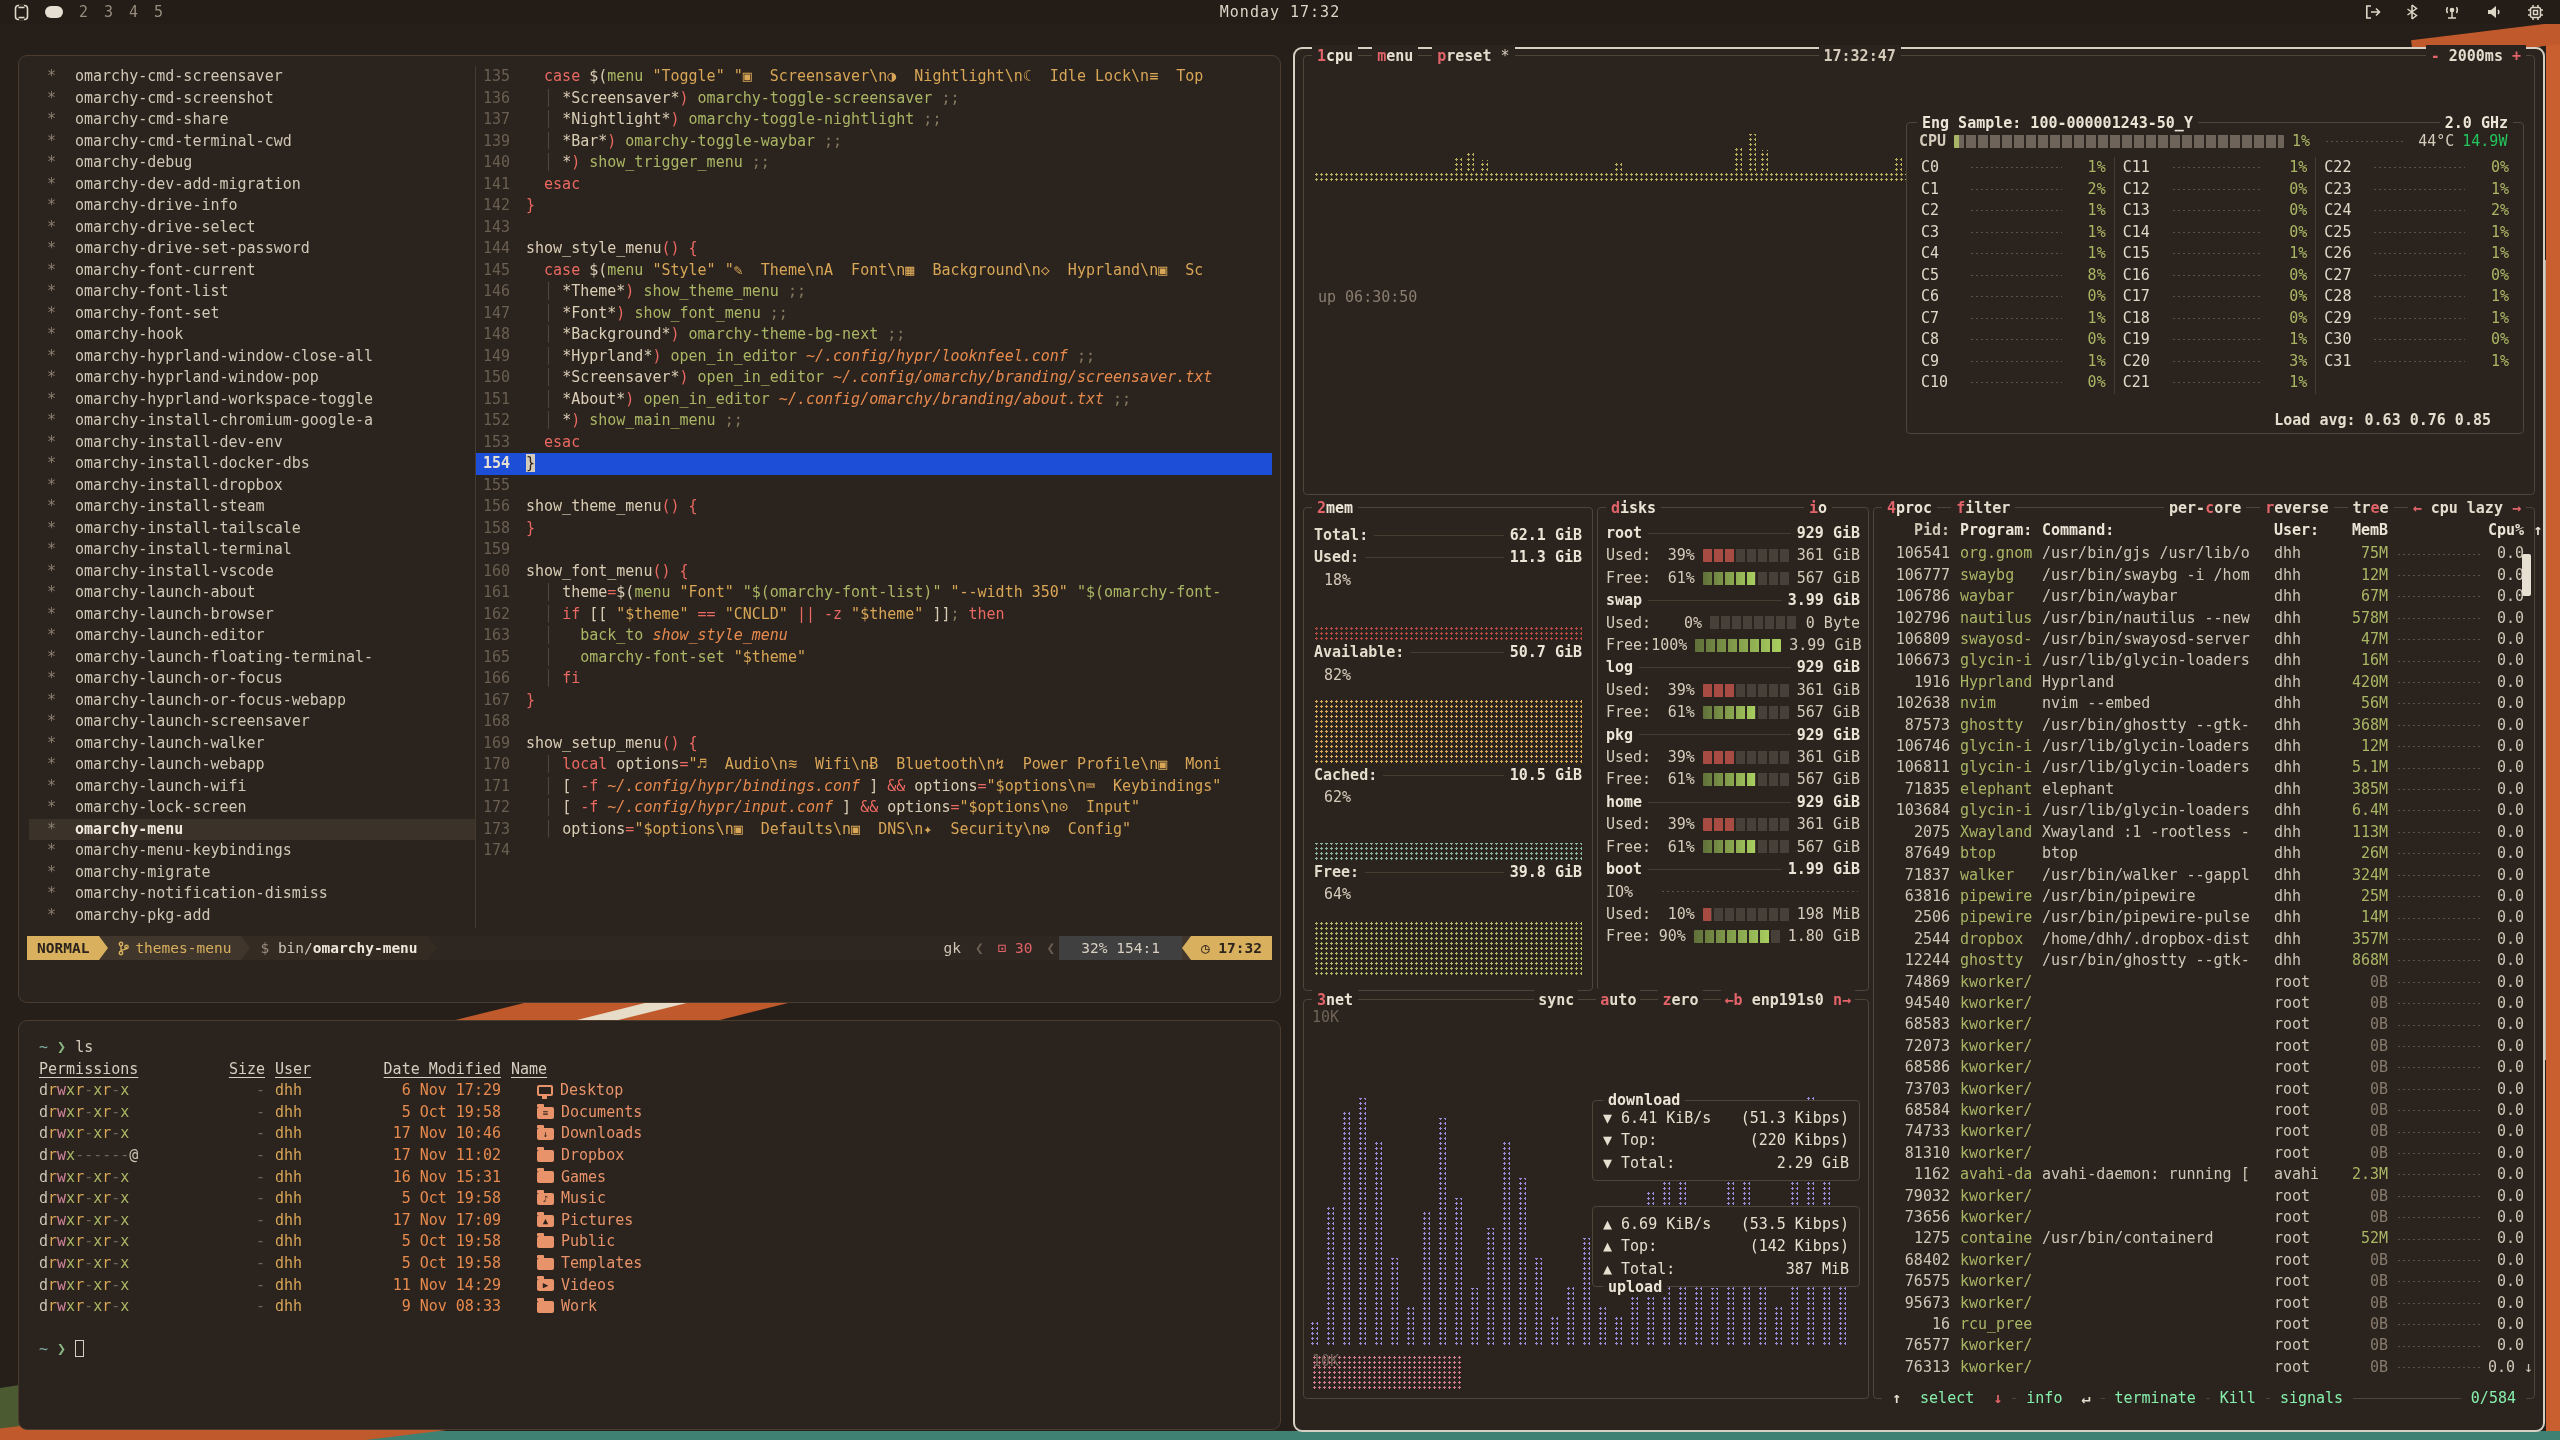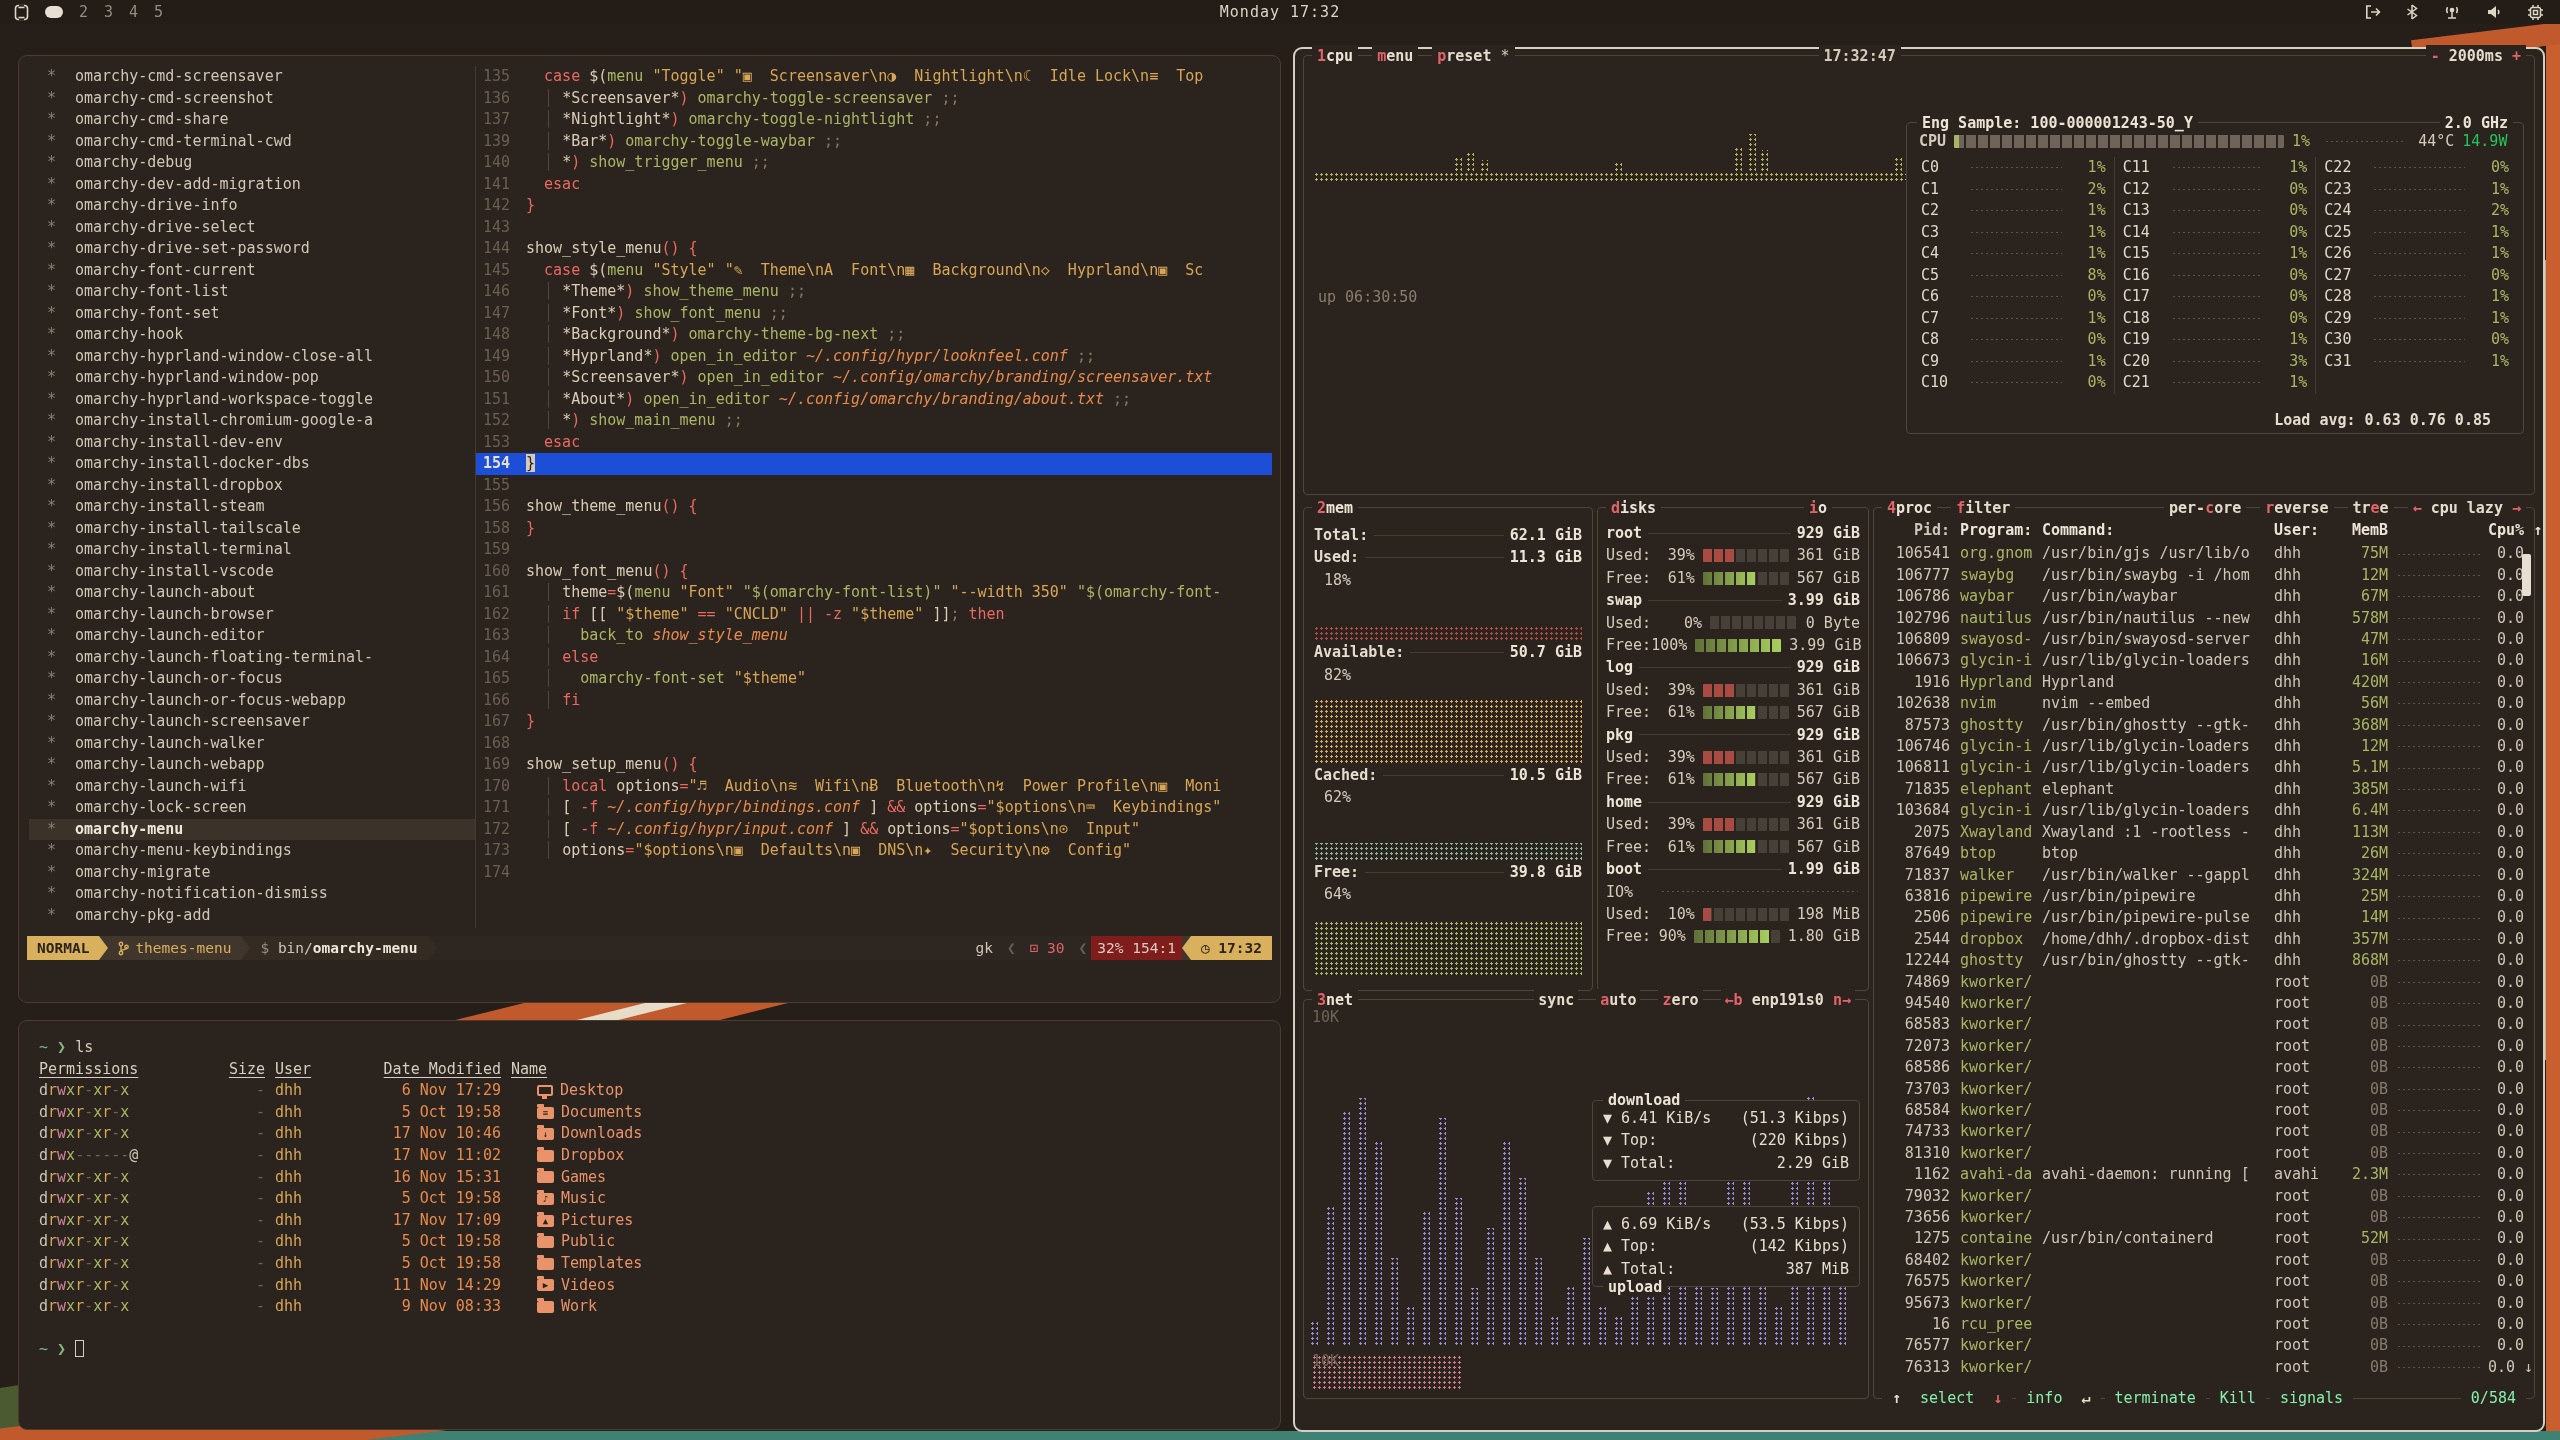--- a/index.html
+++ b/index.html
@@ -47,21 +47,21 @@
   
   .statusline{position:absolute;left:8px;right:8px;top:880px;height:24px;display:flex;
     align-items:stretch;font-size:14.5px;line-height:24px;background:#2e2620}
   .sl-seg{display:flex;align-items:center;padding:0 10px;white-space:pre}
   .sl-mode{background:var(--sl-yel);color:#2b231d;font-weight:bold}
   .sl-branch{background:#40362c;color:var(--sl-yel);gap:6px}
   .sl-file{background:#342b23;color:#cfc5b6}
   .sl-mid{flex:1;background:#2e2620}
   .pl{width:0;height:0;border-top:12px solid transparent;border-bottom:12px solid transparent}
   .sl-sep{color:#6a5f52;padding:0 4px}
-  .sl-diag{color:var(--red)} .sl-pos{background:#7f1d1d;color:#d8cfc0;padding:0 6px}
+  .sl-diag{color:var(--red)} .sl-pos{background:#404040;color:#d8cfc0;padding:0 22px}
   .sl-clock{background:var(--sl-yel);color:#2b231d;font-weight:bold;padding:0 10px;display:flex;align-items:center}
   
   .shell{position:absolute;inset:16px 20px;line-height:21.6px;white-space:pre}
   .prompt-tilde{color:var(--cyan)} .prompt-arrow{color:#89b482}
   .lsgrid{display:grid;grid-template-columns:170px 46px 64px 152px auto;column-gap:10px}
   .lsgrid .hdr{color:#d6cec0;text-decoration:underline;text-underline-offset:3px}
   .col-size{text-align:right} .col-date{text-align:right;color:var(--orange)}
   .col-user{color:var(--yellow)} .col-name{color:#e8936a;display:flex;align-items:center;padding-left:26px}
   .cursor{display:inline-block;width:9px;height:17px;border:1px solid #d6cdbf;vertical-align:-3px}
   .fic{width:17px;height:12px;background:#e8936a;border-radius:2px;position:relative;margin-right:7px;display:inline-block}
@@ -255,21 +255,20 @@
         <div class="crow"><span class="ln">153</span><span><span class="tk-k">  esac</span></span></div>
         <div class="crow curline"><span class="ln">154</span><span><span class="tk-cur">}</span></span></div>
         <div class="crow"><span class="ln">155</span><span></span></div>
         <div class="crow"><span class="ln">156</span><span><span class="tk-t">show_theme_menu</span><span class="tk-o">() {</span></span></div>
         <div class="crow"><span class="ln">158</span><span><span class="tk-o">}</span></span></div>
         <div class="crow"><span class="ln">159</span><span></span></div>
         <div class="crow"><span class="ln">160</span><span><span class="tk-t">show_font_menu</span><span class="tk-o">() {</span></span></div>
         <div class="crow"><span class="ln">161</span><span><span class="tk-g">  │ </span><span class="tk-t">theme</span><span class="tk-o">=</span><span class="tk-t">$(</span><span class="tk-f">menu</span><span class="tk-s"> "Font" </span><span class="tk-f">"$(omarchy-font-list)"</span><span class="tk-s"> "--width 350"</span><span class="tk-f"> "$(omarchy-font-</span></span></div>
         <div class="crow"><span class="ln">162</span><span><span class="tk-g">  │ </span><span class="tk-k">if</span><span class="tk-t"> [[ </span><span class="tk-s">"$theme"</span><span class="tk-o"> == </span><span class="tk-s">"CNCLD"</span><span class="tk-o"> || </span><span class="tk-k">-z</span><span class="tk-s"> "$theme"</span><span class="tk-t"> ]]</span><span class="tk-d">; </span><span class="tk-k">then</span></span></div>
         <div class="crow"><span class="ln">163</span><span><span class="tk-g">  │   </span><span class="tk-f">back_to </span><span class="tk-pi">show_style_menu</span></span></div>
-        <div class="crow"><span class="ln">164</span><span><span class="tk-g">  │ </span><span class="tk-k">else</span></span></div>
         <div class="crow"><span class="ln">165</span><span><span class="tk-g">  │   </span><span class="tk-f">omarchy-font-set </span><span class="tk-s">"$theme"</span></span></div>
         <div class="crow"><span class="ln">166</span><span><span class="tk-g">  │ </span><span class="tk-k">fi</span></span></div>
         <div class="crow"><span class="ln">167</span><span><span class="tk-o">}</span></span></div>
         <div class="crow"><span class="ln">168</span><span></span></div>
         <div class="crow"><span class="ln">169</span><span><span class="tk-t">show_setup_menu</span><span class="tk-o">() {</span></span></div>
         <div class="crow"><span class="ln">170</span><span><span class="tk-g">  │ </span><span class="tk-k">local </span><span class="tk-t">options</span><span class="tk-o">=</span><span class="tk-s">"♬  Audio\n≋  Wifi\nɃ  Bluetooth\n↯  Power Profile\n▣  Moni</span></span></div>
         <div class="crow"><span class="ln">171</span><span><span class="tk-g">  │ </span><span class="tk-t">[ </span><span class="tk-k">-f </span><span class="tk-p">~/.config/hypr/bindings.conf</span><span class="tk-t"> ] </span><span class="tk-o">&amp;&amp; </span><span class="tk-t">options</span><span class="tk-o">=</span><span class="tk-s">"$options\n⌨  Keybindings"</span></span></div>
         <div class="crow"><span class="ln">172</span><span><span class="tk-g">  │ </span><span class="tk-t">[ </span><span class="tk-k">-f </span><span class="tk-p">~/.config/hypr/input.conf</span><span class="tk-t"> ] </span><span class="tk-o">&amp;&amp; </span><span class="tk-t">options</span><span class="tk-o">=</span><span class="tk-s">"$options\n⊙  Input"</span></span></div>
         <div class="crow"><span class="ln">173</span><span><span class="tk-g">  │ </span><span class="tk-t">options</span><span class="tk-o">=</span><span class="tk-s">"$options\n▣  Defaults\n▣  DNS\n✦  Security\n⚙  Config"</span></span></div>
         <div class="crow"><span class="ln">174</span><span></span></div>

